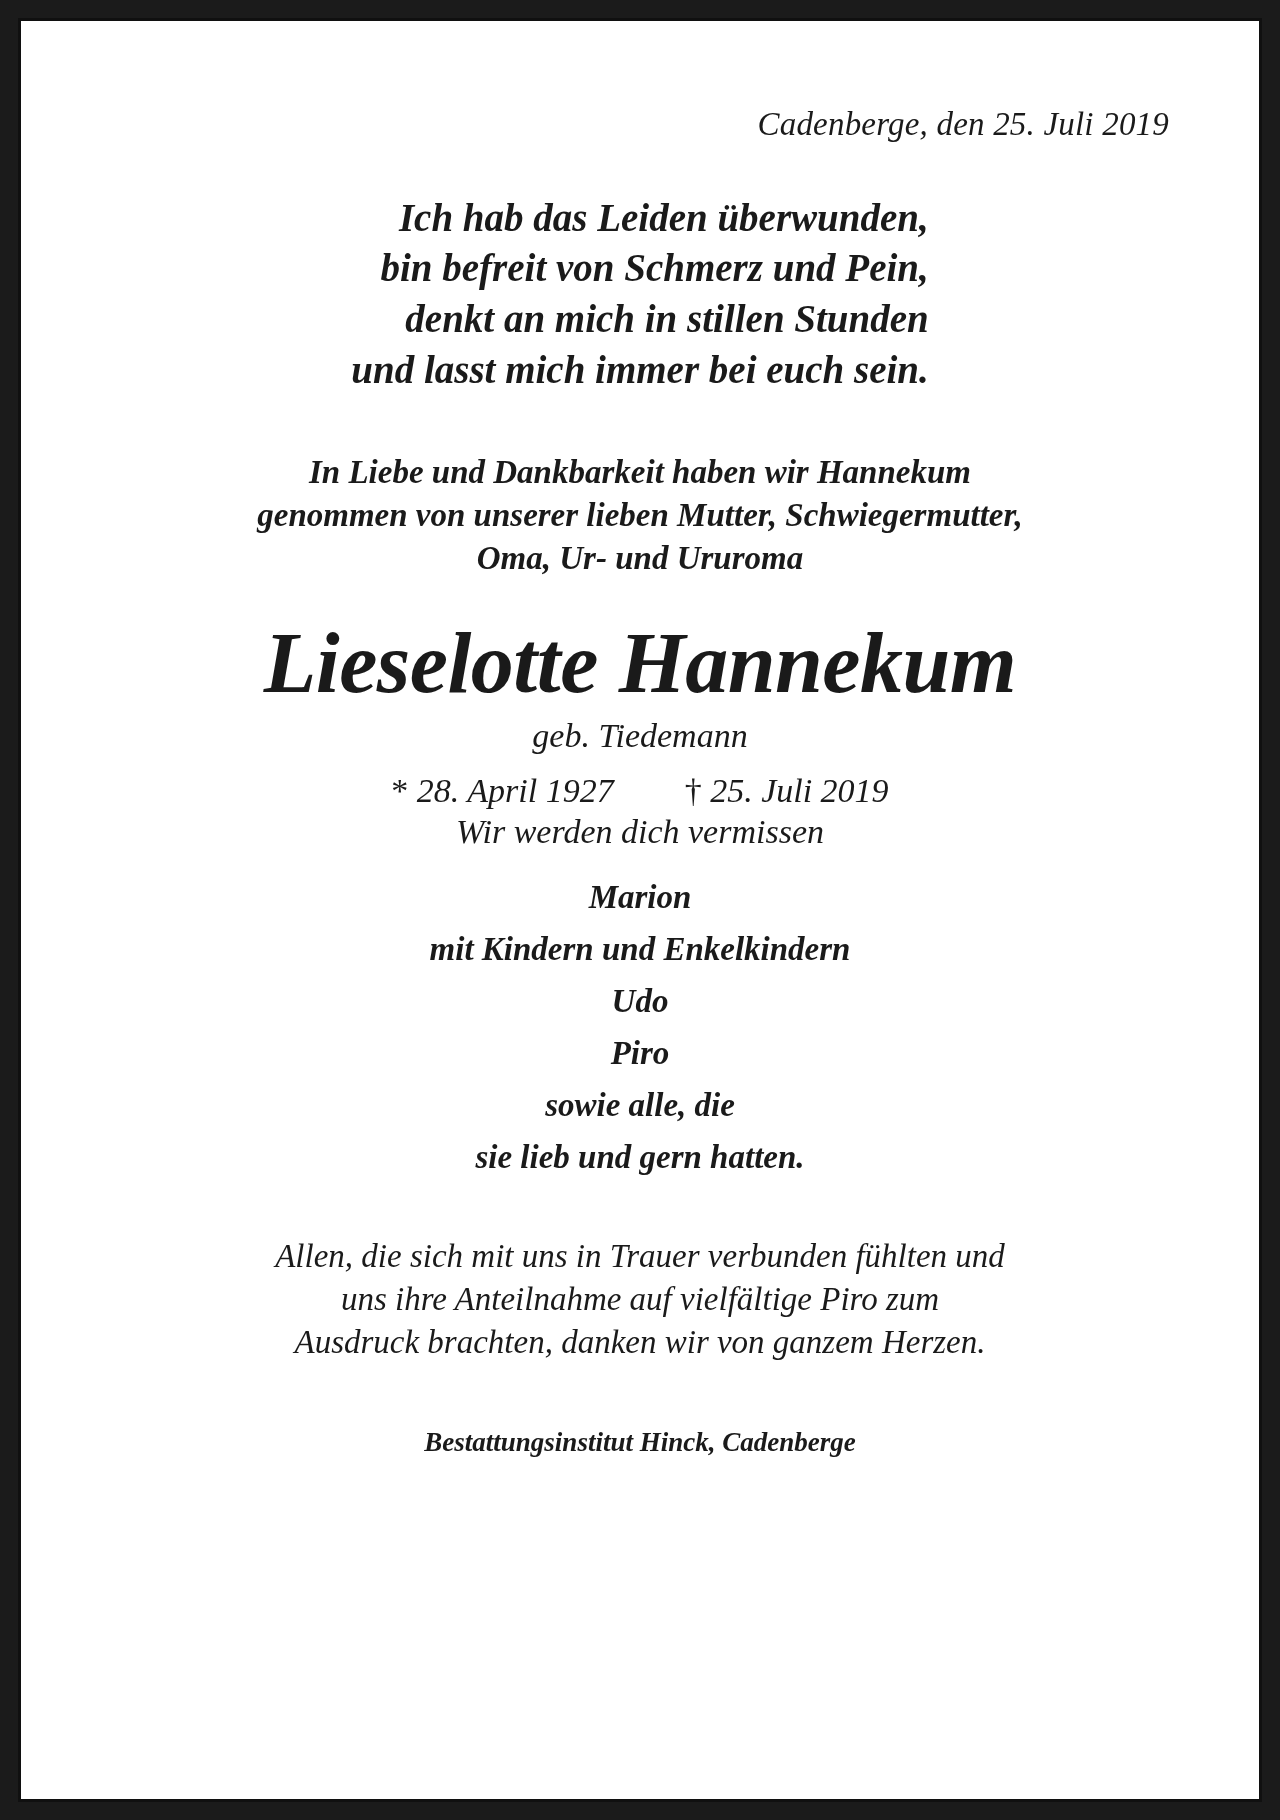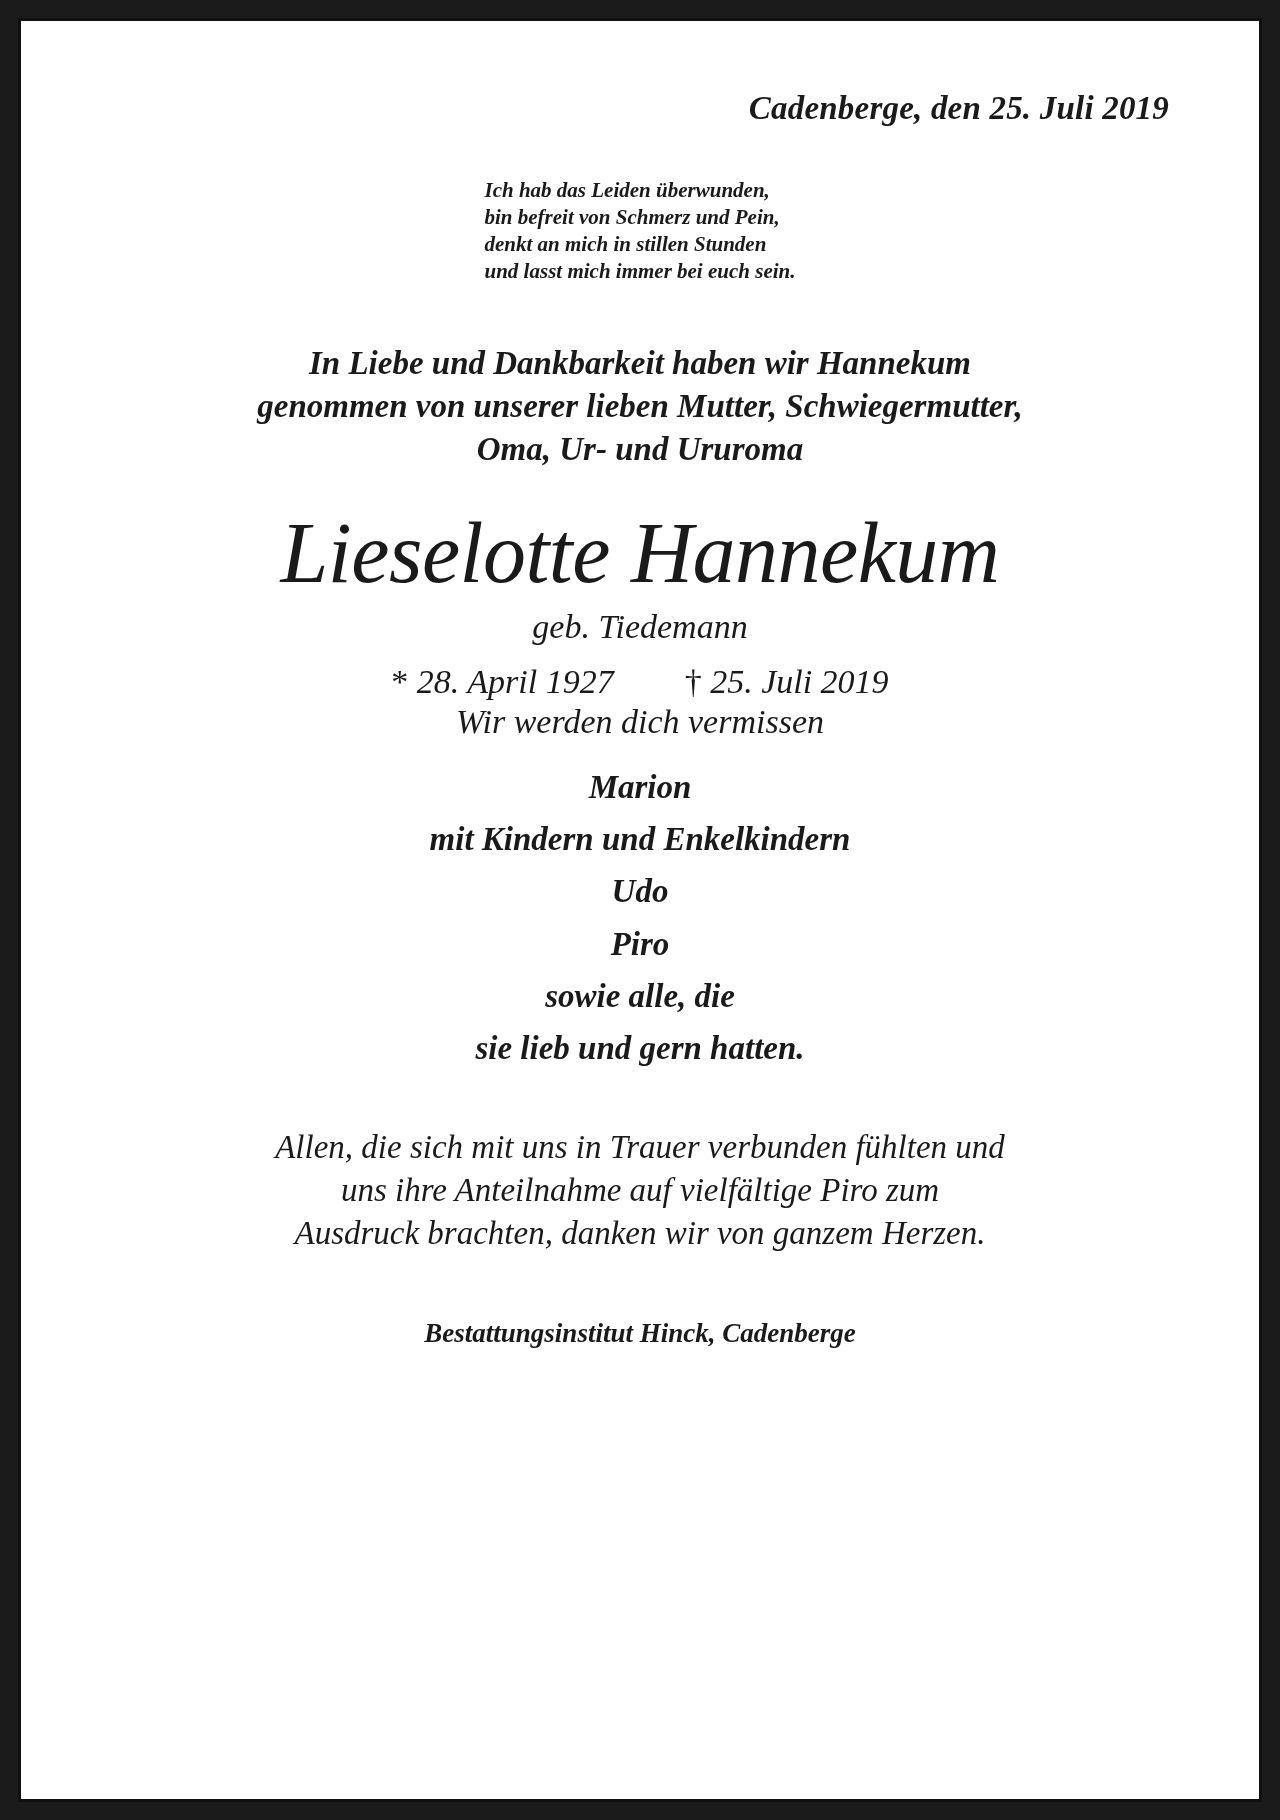--- a/index.html
+++ b/index.html
@@ -39,51 +39,51 @@
   
   .line {
     display: block;
     white-space: pre;
   }
 
   .place-date {
     width: 100%;
     text-align: right;
     font-style: italic;
-    font-weight: bold;
+    font-weight: normal;
     font-size: 33px;
     line-height: 1.2;
     letter-spacing: 0.2px;
     padding-right: 34px;
     box-sizing: border-box;
-    margin-top: 22px;
+    margin-top: 38px;
   }
 
   .verse {
-    text-align: left;
-    font-style: italic;
-    font-weight: bold;
-    font-size: 21px;
+    text-align: right;
+    font-style: italic;
+    font-weight: bold;
+    font-size: 39px;
     line-height: 1.30;
     margin-top: 48px;
   }
 
   .intro {
     text-align: center;
     font-style: italic;
     font-weight: bold;
     font-size: 33px;
     line-height: 1.30;
     margin-top: 56px;
   }
 
   .deceased-name {
     text-align: center;
     font-style: italic;
-    font-weight: normal;
+    font-weight: bold;
     font-size: 86px;
     line-height: 1.05;
     letter-spacing: -0.5px;
     margin-top: 38px;
     white-space: nowrap;
   }
 
   .maiden-name {
     text-align: center;
     font-style: italic;

